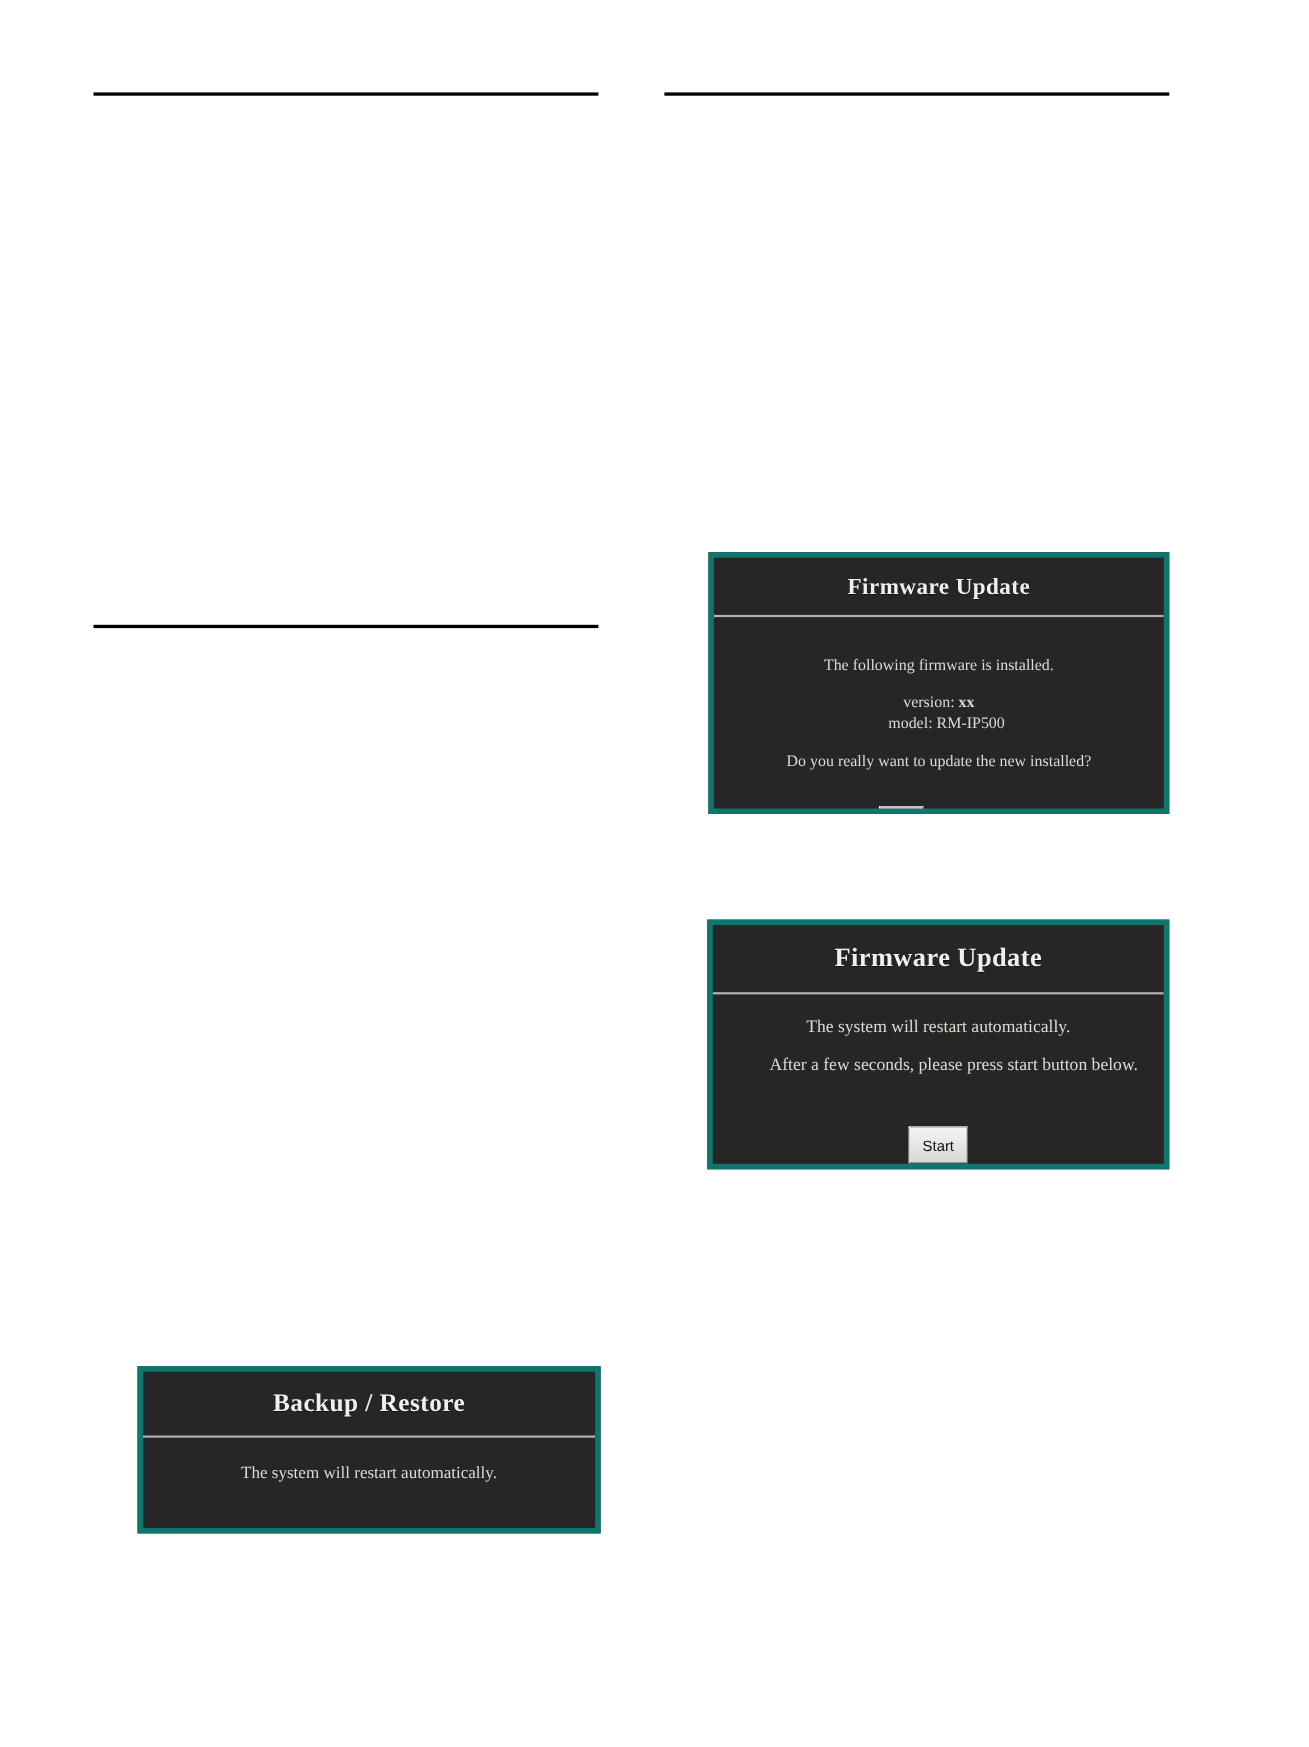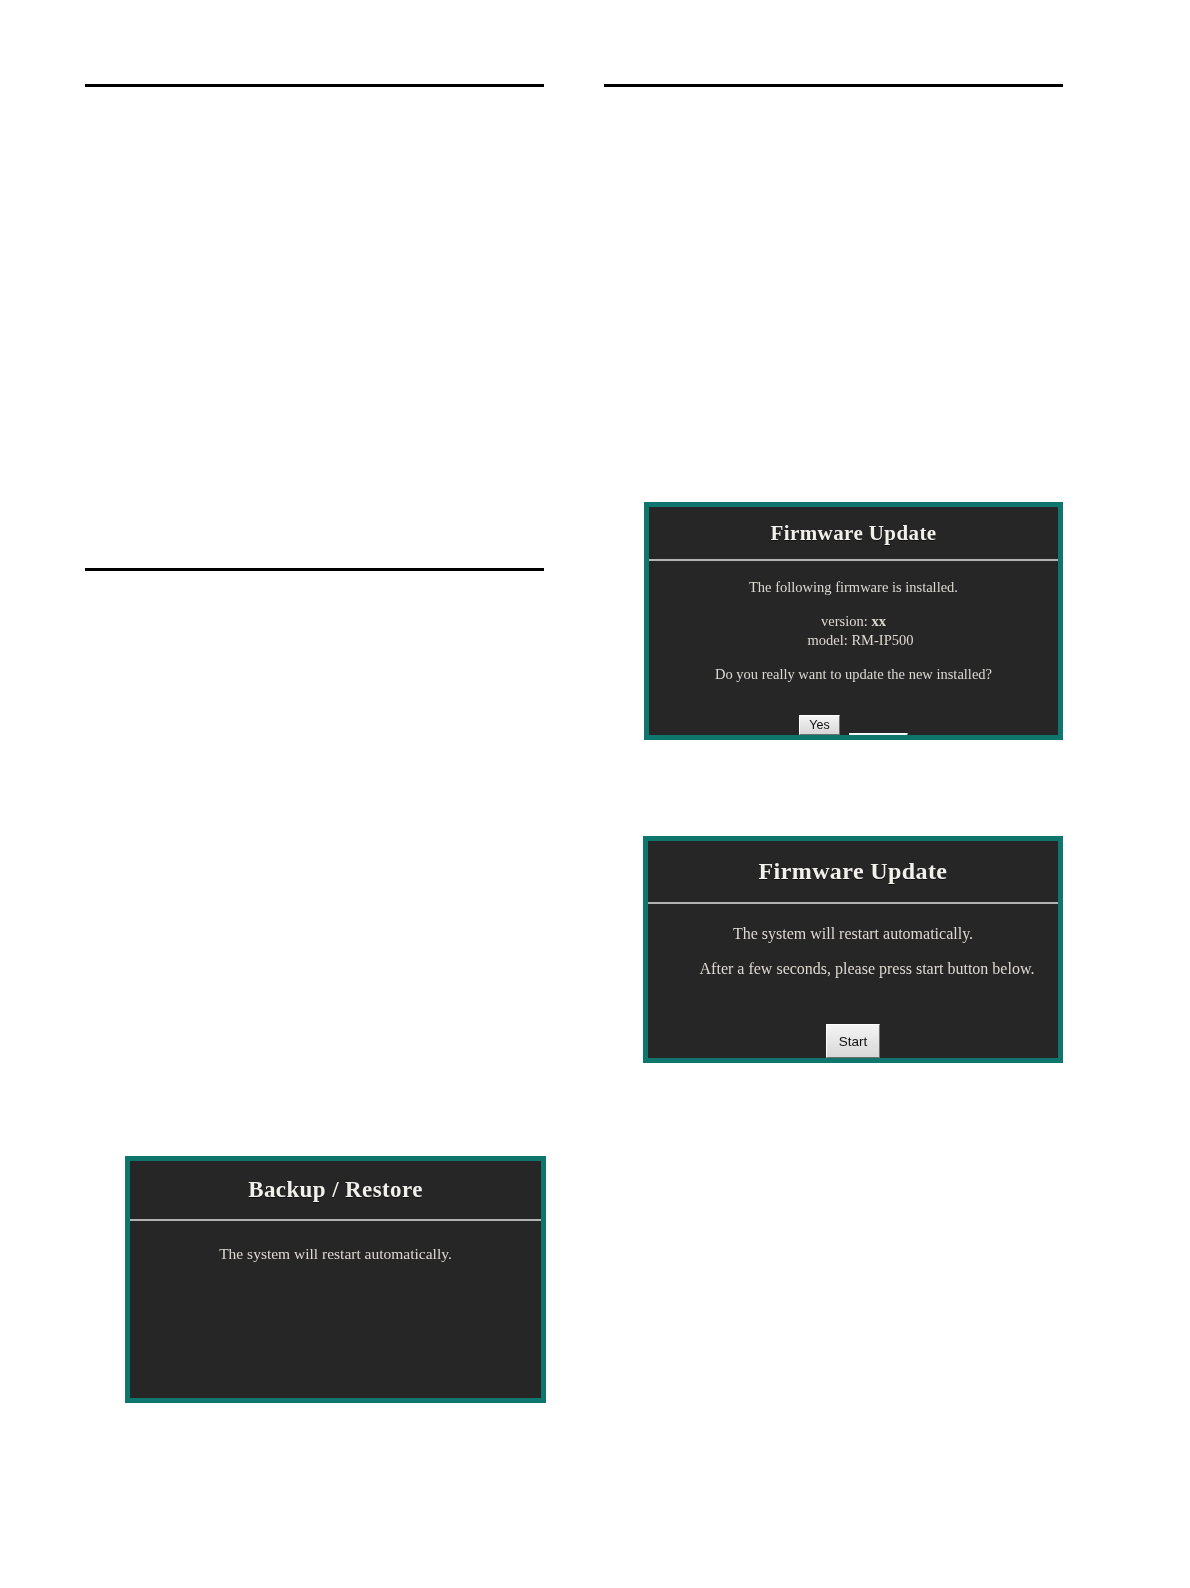--- a/index.html
+++ b/index.html
@@ -90,21 +90,21 @@
     cursor: pointer;
     white-space: nowrap;
   }
 
   
   #dlg-firmware-confirm {
     left: 644px; top: 502px; width: 419px; height: 238px;
   }
   #dlg-firmware-confirm .dialog-header { height: 52px; }
   #dlg-firmware-confirm .dialog-title  { font-size: 21px; }
-  #dlg-firmware-confirm .dialog-body   { padding-top: 18px; }
+  #dlg-firmware-confirm .dialog-body   { padding-top: 36px; }
   #dlg-firmware-confirm .line-installed { font-size: 14.5px; margin-bottom: 17px; }
   #dlg-firmware-confirm .line-version   { font-size: 14.5px; margin-bottom: 2px; }
   #dlg-firmware-confirm .line-version b { font-weight: bold; }
   #dlg-firmware-confirm .line-model     { font-size: 14.5px; margin-bottom: 17px; padding-left: 14px; }
   #dlg-firmware-confirm .line-question  { font-size: 14.5px; margin-bottom: 14px; }
   #dlg-firmware-confirm .btn { height: 20px; font-size: 12.5px; padding: 0 9px; }
   #dlg-firmware-confirm .btn + .btn { margin-left: 9px; margin-top: 36px; }
 
   
   #dlg-firmware-restart {
@@ -112,21 +112,21 @@
   }
   #dlg-firmware-restart .dialog-header { height: 61px; }
   #dlg-firmware-restart .dialog-title  { font-size: 24px; }
   #dlg-firmware-restart .dialog-body   { padding-top: 21px; }
   #dlg-firmware-restart .line-restart  { font-size: 16px; margin-bottom: 17px; }
   #dlg-firmware-restart .line-press    { font-size: 16px; margin-bottom: 46px; padding-left: 28px; }
   #dlg-firmware-restart .btn { height: 34px; font-size: 13.5px; padding: 0 12px; }
 
   
   #dlg-backup-restore {
-    left: 125px; top: 1156px; width: 421px; height: 247px;
+    left: 125px; top: 1242px; width: 421px; height: 152px;
   }
   #dlg-backup-restore .dialog-header { height: 58px; }
   #dlg-backup-restore .dialog-title  { font-size: 23px; }
   #dlg-backup-restore .dialog-body   { padding-top: 24px; }
   #dlg-backup-restore .line-restart  { font-size: 15.5px; }
 </style>
 </head>
 <body>
 
 <div class="page">

